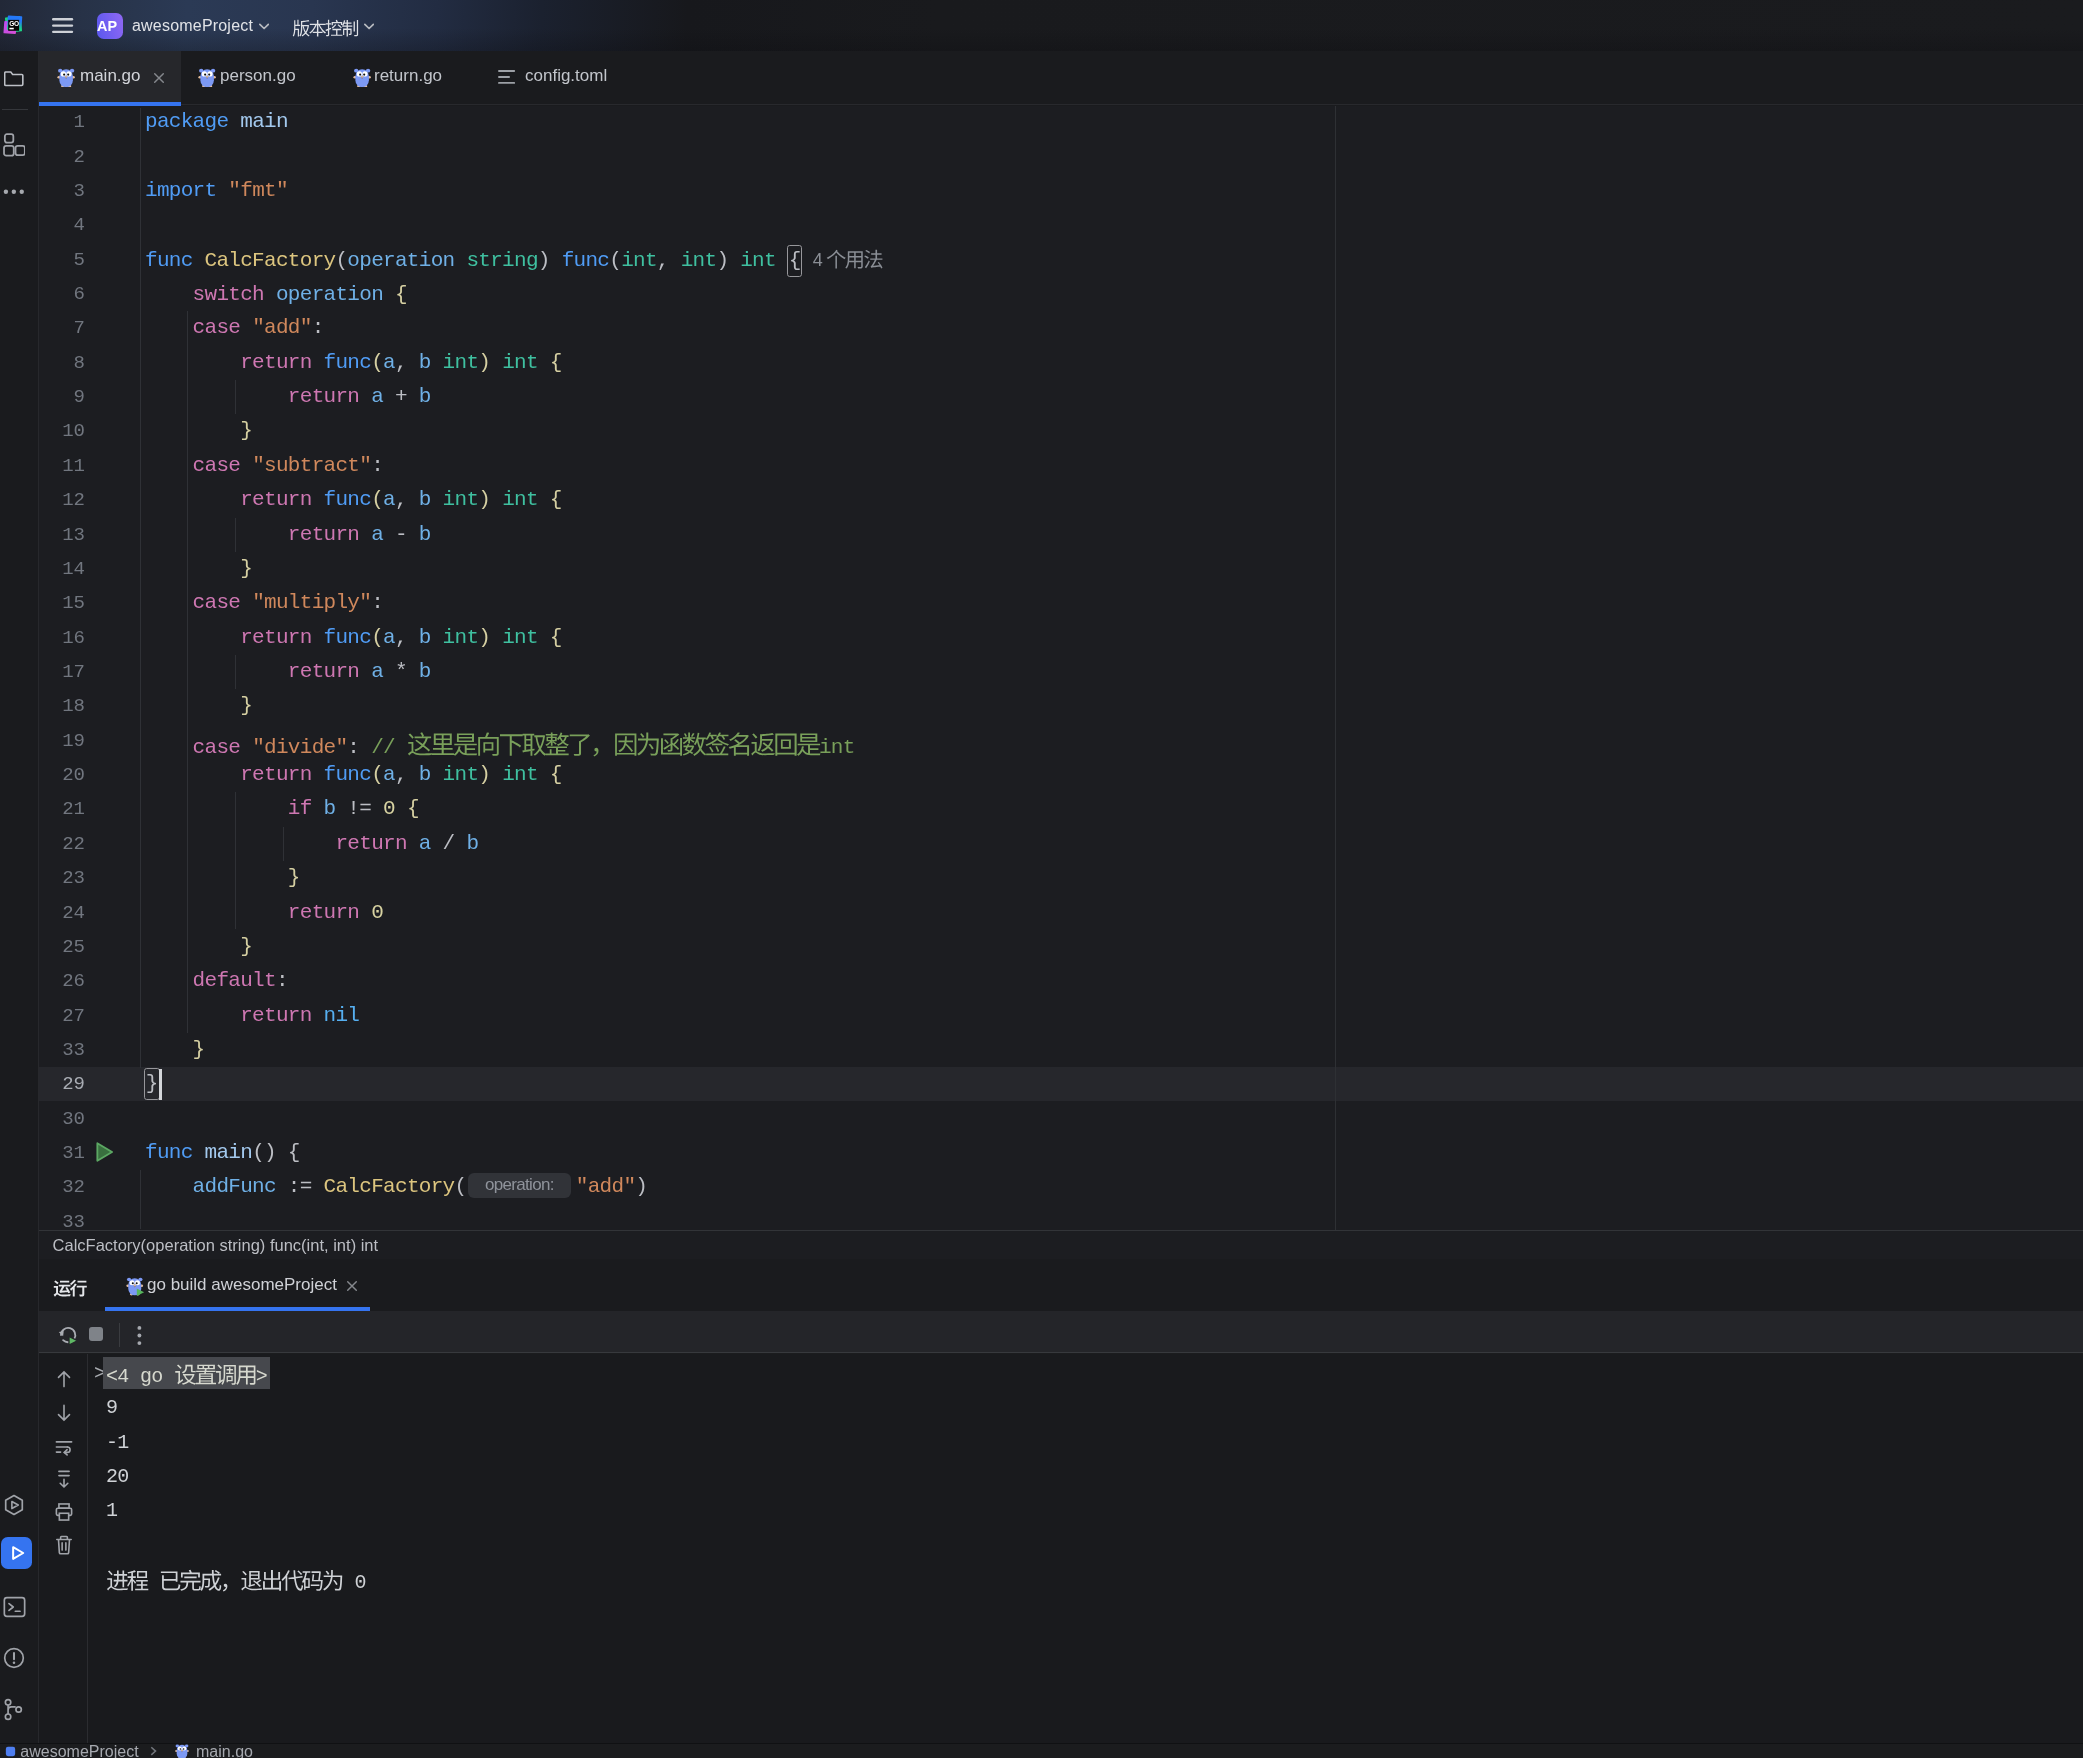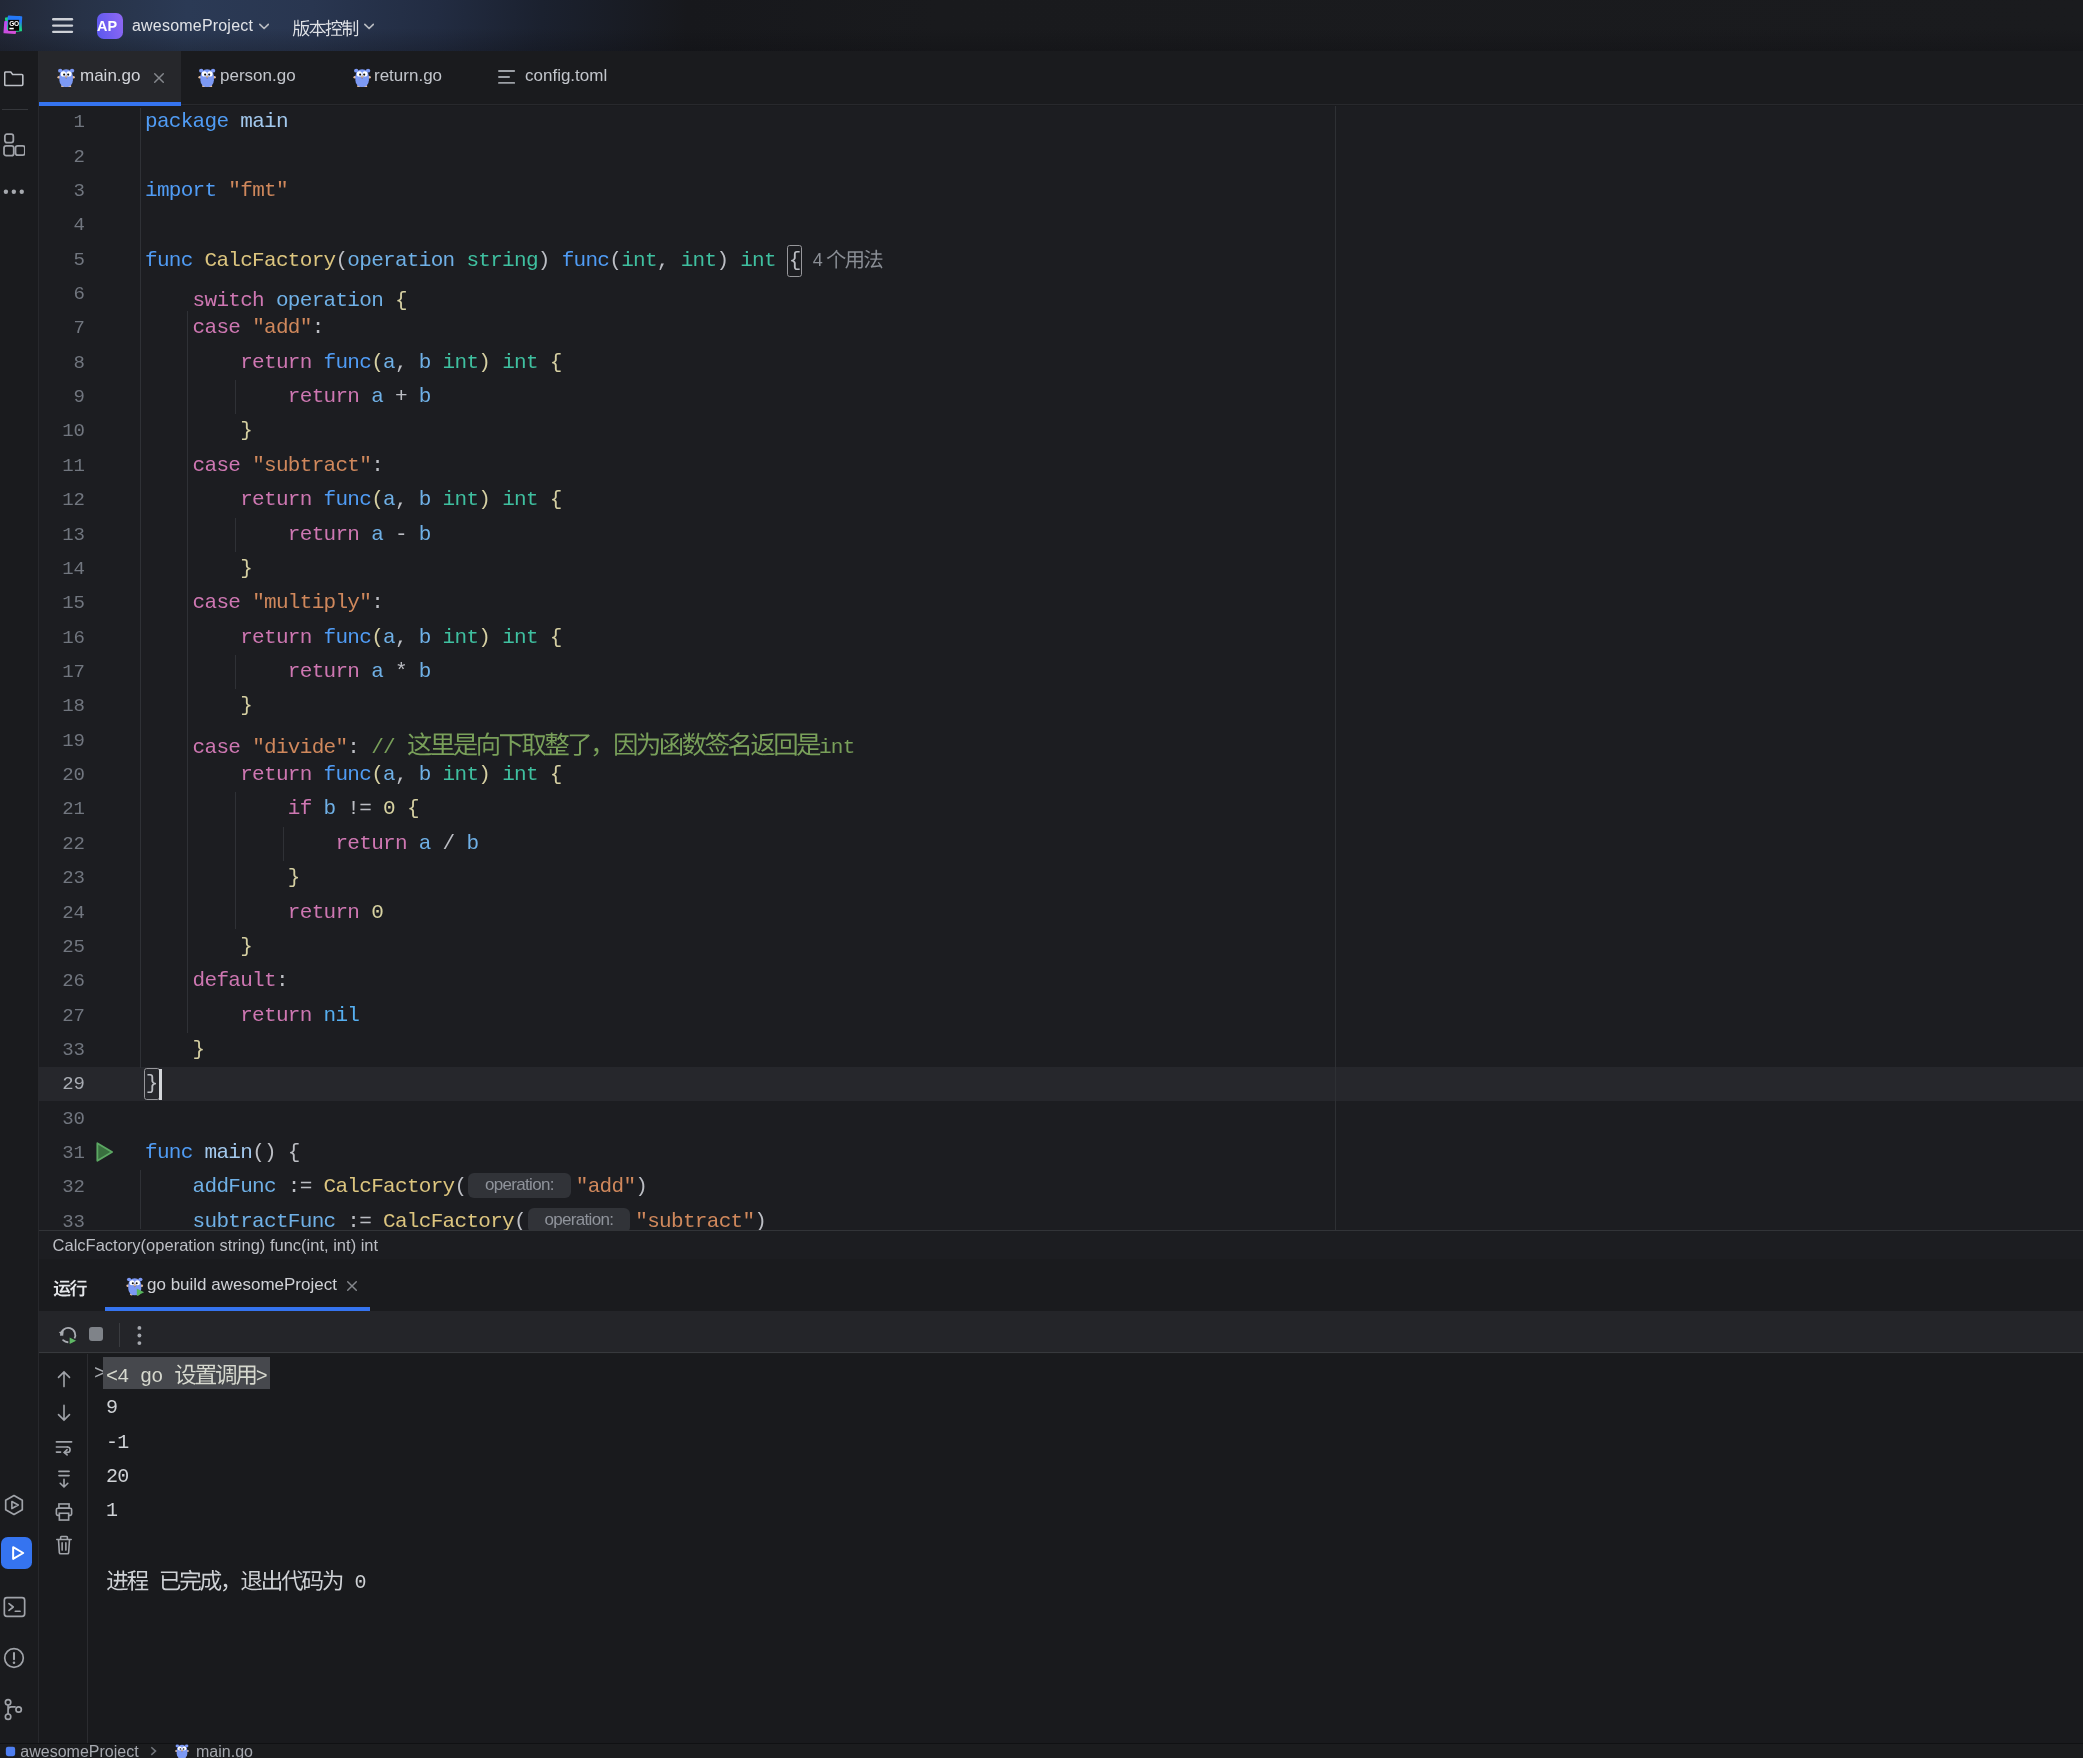--- a/index.html
+++ b/index.html
@@ -170,21 +170,21 @@
 <div class="gl" style="top:1102px">30</div>
 <div class="gl" style="top:1136px">31</div>
 <div class="gl" style="top:1170px">32</div>
 <div class="cl" style="left:145px;top:105px"><i class="k">package</i> <i class="m">main</i></div>
 <div class="cl" style="left:145px;top:140px"></div>
 <div class="cl" style="left:145px;top:174px"><i class="k">import</i> <i class="s">"fmt"</i></div>
 <div class="cl" style="left:145px;top:208px"></div>
 <div class="cl" style="left:145px;top:243px"><i class="k">func</i> <i class="f">CalcFactory</i><i class="w">(</i><i class="p">operation</i> <i class="t">string</i><i class="w">)</i> <i class="k">func</i><i class="w">(</i><i class="t">int</i><i class="w">,</i> <i class="t">int</i><i class="w">)</i> <i class="t">int</i> <span class="bbox"><i class="w">{</i></span><span class="usages">&nbsp;&nbsp; 4 <svg width="56" height="24" viewBox="0 0 66.0 28" style="overflow:visible">
         <path fill="#8A8E95" d="M12.1 7.8 13.7 8.6Q12.4 10.8 10.6 12.7Q8.8 14.7 6.6 16.2Q4.5 17.8 2.2 18.9Q2.0 18.5 1.6 18.1Q1.2 17.6 0.8 17.3Q3.1 16.3 5.2 14.9Q7.4 13.4 9.2 11.6Q11.0 9.8 12.1 7.8ZM12.7 9.1Q14.3 11.1 16.0 12.6Q17.7 14.1 19.5 15.2Q21.3 16.4 23.3 17.3Q22.9 17.6 22.5 18.1Q22.2 18.5 21.9 19.0Q20.0 17.9 18.2 16.7Q16.4 15.4 14.6 13.8Q12.9 12.1 11.1 9.9ZM11.1 14.9H12.9V29.9H11.1Z M26.7 9.5H42.2V11.3H26.7ZM26.7 15.1H42.2V16.8H26.7ZM26.6 20.9H42.2V22.6H26.6ZM25.7 9.5H27.5V18.2Q27.5 19.6 27.3 21.2Q27.2 22.7 26.9 24.3Q26.6 25.9 25.9 27.4Q25.3 28.8 24.2 30.0Q24.0 29.9 23.8 29.6Q23.5 29.4 23.2 29.2Q23.0 29.0 22.8 28.9Q23.8 27.7 24.4 26.4Q24.9 25.1 25.2 23.7Q25.5 22.3 25.6 20.9Q25.7 19.5 25.7 18.2ZM41.5 9.5H43.3V27.5Q43.3 28.3 43.0 28.8Q42.8 29.3 42.2 29.5Q41.6 29.7 40.5 29.8Q39.4 29.8 37.7 29.8Q37.7 29.4 37.5 28.9Q37.3 28.4 37.1 28.0Q37.9 28.1 38.7 28.1Q39.5 28.1 40.1 28.1Q40.6 28.1 40.9 28.1Q41.2 28.1 41.4 27.9Q41.5 27.8 41.5 27.5ZM33.2 10.2H35.0V29.7H33.2Z M46.3 9.4 47.3 8.1Q48.1 8.4 48.9 8.8Q49.8 9.3 50.6 9.7Q51.4 10.2 51.9 10.6L50.8 12.1Q50.3 11.7 49.6 11.2Q48.8 10.7 48.0 10.2Q47.1 9.8 46.3 9.4ZM45.0 15.9 46.0 14.6Q46.7 14.9 47.6 15.3Q48.4 15.7 49.2 16.2Q50.0 16.6 50.4 17.0L49.4 18.5Q49.0 18.1 48.2 17.7Q47.5 17.2 46.6 16.7Q45.8 16.3 45.0 15.9ZM45.8 28.4Q46.5 27.5 47.3 26.2Q48.1 24.9 48.9 23.5Q49.7 22.0 50.4 20.6L51.7 21.8Q51.1 23.1 50.3 24.5Q49.6 25.9 48.8 27.2Q48.0 28.5 47.3 29.6ZM58.3 7.8H60.2V19.1H58.3ZM52.1 18.0H66.5V19.7H52.1ZM53.2 12.0H65.5V13.7H53.2ZM60.9 22.9 62.3 22.2Q63.2 23.3 64.0 24.5Q64.9 25.8 65.6 26.9Q66.2 28.1 66.6 29.1L65.0 29.9Q64.7 29.0 64.0 27.8Q63.4 26.5 62.6 25.3Q61.7 24.0 60.9 22.9ZM53.3 29.1 53.2 27.7 54.2 27.0 64.0 25.9Q64.0 26.3 64.1 26.7Q64.1 27.2 64.2 27.5Q61.4 27.8 59.5 28.1Q57.7 28.3 56.5 28.5Q55.4 28.6 54.7 28.7Q54.1 28.8 53.8 28.9Q53.4 29.0 53.3 29.1ZM53.3 29.1Q53.2 28.9 53.1 28.6Q53.0 28.2 52.9 27.9Q52.7 27.5 52.6 27.3Q53.0 27.2 53.4 26.8Q53.7 26.4 54.2 25.7Q54.4 25.4 54.9 24.7Q55.4 23.9 55.9 22.9Q56.5 21.9 57.0 20.7Q57.6 19.6 58.1 18.4L60.0 19.0Q59.2 20.7 58.3 22.3Q57.4 24.0 56.4 25.4Q55.5 26.9 54.5 28.0V28.1Q54.5 28.1 54.3 28.2Q54.1 28.3 53.9 28.4Q53.6 28.6 53.4 28.8Q53.3 28.9 53.3 29.1Z"></path>
       </svg></span></div>
-<div class="cl" style="left:145px;top:284px">    <i class="c">switch</i> <i class="p">operation</i> <i class="b">{</i></div>
+<div class="cl" style="left:145px;top:278px">    <i class="c">switch</i> <i class="p">operation</i> <i class="b">{</i></div>
 <div class="cl" style="left:145px;top:311px">    <i class="c">case</i> <i class="s">"add"</i><i class="w">:</i></div>
 <div class="cl" style="left:145px;top:346px">        <i class="c">return</i> <i class="k">func</i><i class="b">(</i><i class="p">a</i><i class="w">,</i> <i class="p">b</i> <i class="t">int</i><i class="b">)</i> <i class="t">int</i> <i class="b">{</i></div>
 <div class="cl" style="left:145px;top:380px">            <i class="c">return</i> <i class="p">a</i> <i class="w">+</i> <i class="p">b</i></div>
 <div class="cl" style="left:145px;top:414px">        <i class="b">}</i></div>
 <div class="cl" style="left:145px;top:449px">    <i class="c">case</i> <i class="s">"subtract"</i><i class="w">:</i></div>
 <div class="cl" style="left:145px;top:483px">        <i class="c">return</i> <i class="k">func</i><i class="b">(</i><i class="p">a</i><i class="w">,</i> <i class="p">b</i> <i class="t">int</i><i class="b">)</i> <i class="t">int</i> <i class="b">{</i></div>
 <div class="cl" style="left:145px;top:518px">            <i class="c">return</i> <i class="p">a</i> <i class="w">-</i> <i class="p">b</i></div>
 <div class="cl" style="left:145px;top:552px">        <i class="b">}</i></div>
 <div class="cl" style="left:145px;top:586px">    <i class="c">case</i> <i class="s">"multiply"</i><i class="w">:</i></div>
 <div class="cl" style="left:145px;top:621px">        <i class="c">return</i> <i class="k">func</i><i class="b">(</i><i class="p">a</i><i class="w">,</i> <i class="p">b</i> <i class="t">int</i><i class="b">)</i> <i class="t">int</i> <i class="b">{</i></div>
@@ -200,21 +200,20 @@
 <div class="cl" style="left:145px;top:896px">            <i class="c">return</i> <i class="n">0</i></div>
 <div class="cl" style="left:145px;top:930px">        <i class="b">}</i></div>
 <div class="cl" style="left:145px;top:964px">    <i class="c">default</i><i class="w">:</i></div>
 <div class="cl" style="left:145px;top:999px">        <i class="c">return</i> <i class="l">nil</i></div>
 <div class="cl" style="left:145px;top:1033px">    <i class="b">}</i></div>
 <div class="cl" style="left:145px;top:1067px"><span class="bbox2"><i class="w">}</i></span></div>
 <div class="cl" style="left:145px;top:1102px"></div>
 <div class="cl" style="left:145px;top:1136px"><i class="k">func</i> <i class="m">main</i><i class="w">()</i> <i class="w">{</i></div>
 <div class="cl" style="left:145px;top:1170px">    <i class="p">addFunc</i> <i class="w">:=</i> <i class="f">CalcFactory</i><i class="w">(</i><span class="chip">operation:</span><i class="s">"add"</i><i class="w">)</i></div>
 <div class="abs" style="left:0;top:1205px;width:2083px;height:25px;overflow:hidden">
-    <div class="cl" style="left:145px;top:0">    <i class="p">subtractFunc</i> <i class="w">:=</i> <i class="f">CalcFactory</i><i class="w">(</i><span class="chip">operation:</span><i class="s">"subtract"</i><i class="w">)</i></div>
     <div class="gl" style="top:0">33</div>
   </div>
 <svg class="abs" style="left:94px;top:1140px" width="21" height="24" viewBox="0 0 25 28">
     <path d="M4 3.5 L21.5 14 L4 24.5 Z" fill="#39703F" stroke="#5CA863" stroke-width="2.2" stroke-linejoin="round"></path>
   </svg>
 <div class="abs" style="left:159px;top:1069px;width:2.5px;height:30.5px;background:#D4D6DA"></div>
 
 <div class="abs" style="left:0;top:51px;width:39px;height:1692px;background:#1A1B1E;border-right:0.8px solid #27282C"></div>
 <svg class="abs" style="left:4.2px;top:69px" width="19.5" height="18" viewBox="0 0 23 21">
 <path d="M2 3.5 h6 l2.2 2.8 H21 a1.2 1.2 0 0 1 1.2 1.2 V18 a1.4 1.4 0 0 1 -1.4 1.4 H2.2 A1.4 1.4 0 0 1 .8 18 V4.9 A1.4 1.4 0 0 1 2 3.5 Z" fill="none" stroke="#BDC0C6" stroke-width="1.9"></path>

